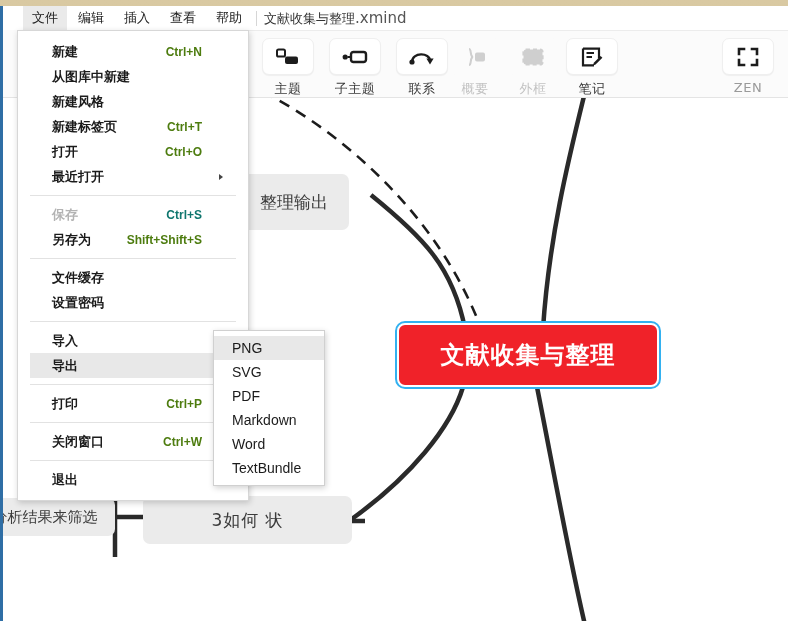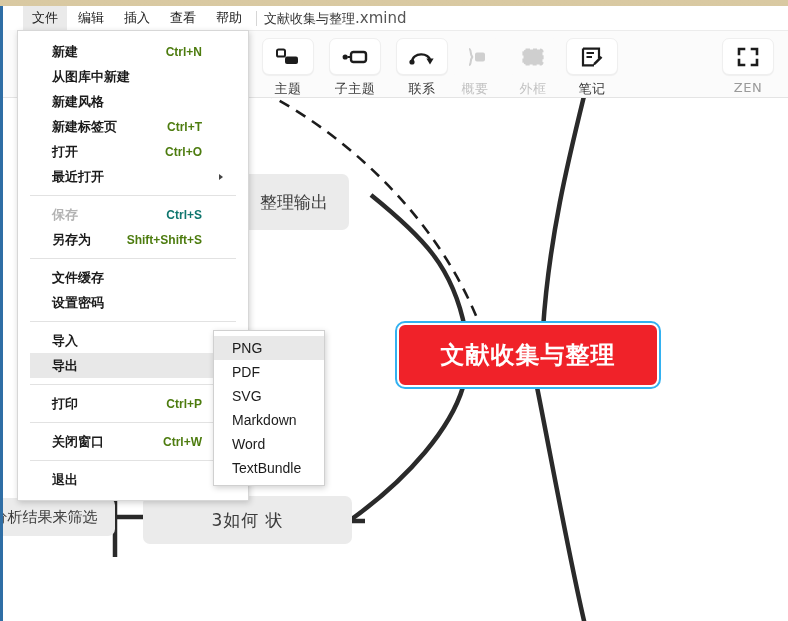--- a/index.html
+++ b/index.html
@@ -304,20 +304,20 @@
         <span class="sc">Ctrl+W</span>
       </div>
     <div class="msep"></div>
     <div class="mi">
         <span>退出</span>
       </div>
   </div>
 
   <div id="export-menu">
     <div class="si hl">PNG</div>
+    <div class="si">SVG</div>
     <div class="si">PDF</div>
-    <div class="si">SVG</div>
     <div class="si">Markdown</div>
     <div class="si">Word</div>
     <div class="si">TextBundle</div>
   </div>
 
 </div>
 
 </body></html>

